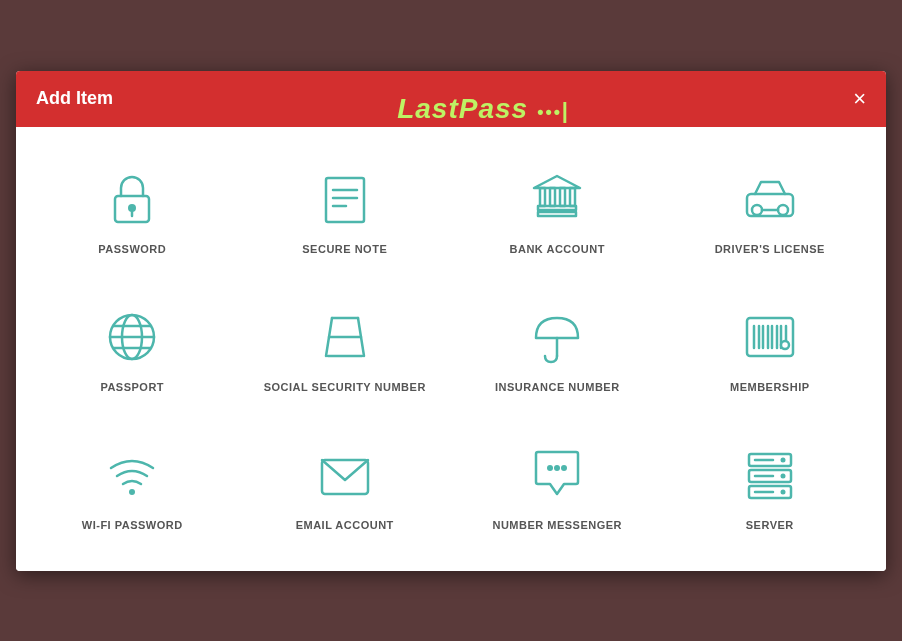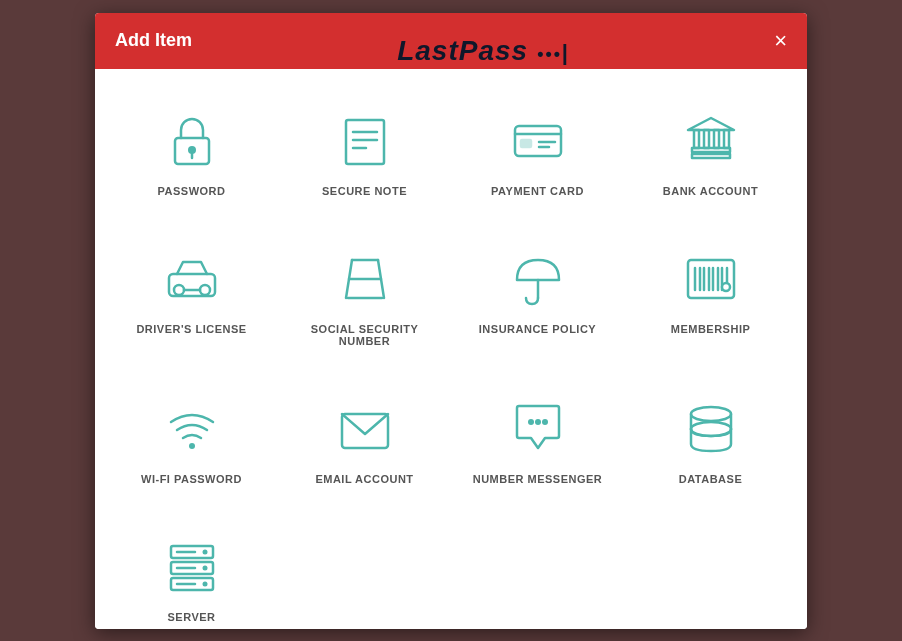--- a/index.html
+++ b/index.html
@@ -6,41 +6,41 @@
     body {
       background: #5a3a3a;
       font-family: Arial, sans-serif;
       display: flex;
       justify-content: center;
       align-items: center;
       min-height: 641px;
       width: 902px;
     }
     .modal-wrapper {
-      width: 712px;
+      width: 870px;
       background: #fff;
       border-radius: 4px;
       overflow: hidden;
       box-shadow: 0 4px 20px rgba(0,0,0,0.5);
     }
     .modal-header {
       background: #d32f2f;
       display: flex;
       align-items: center;
       justify-content: space-between;
       padding: 0 20px;
       height: 56px;
     }
     .modal-title {
       color: #fff;
       font-size: 18px;
       font-weight: bold;
     }
     .logo-text {
-      color: #0f172a;
+      color: #bef264;
       font-size: 28px;
       font-weight: bold;
       letter-spacing: 1px;
       font-style: italic;
       margin-top: 20px;
     }
     .close-btn {
       color: #fff;
       font-size: 22px;
       cursor: pointer;
@@ -121,32 +121,20 @@
             <rect x="10" y="8" width="38" height="44" rx="2"></rect>
             <line x1="17" y1="20" x2="41" y2="20"></line>
             <line x1="17" y1="28" x2="41" y2="28"></line>
             <line x1="17" y1="36" x2="30" y2="36"></line>
           </svg>
         </div>
         <span class="item-label">SECURE NOTE</span>
       </div>
 
 
-      <div class="item-cell">
-        <div class="item-icon">
-          <svg viewBox="0 0 58 58" fill="none" stroke="#4db6ac" stroke-width="2.5" stroke-linecap="round" stroke-linejoin="round">
-            <rect x="6" y="14" width="46" height="30" rx="4"></rect>
-            <line x1="6" y1="22" x2="52" y2="22"></line>
-            <rect x="12" y="28" width="10" height="7" rx="1" fill="#4db6ac" opacity="0.3" stroke="#4db6ac"></rect>
-            <line x1="30" y1="30" x2="46" y2="30"></line>
-            <line x1="30" y1="35" x2="40" y2="35"></line>
-          </svg>
-        </div>
-        <span class="item-label">PAYMENT CARD</span>
-      </div>
 
       <div class="item-cell">
         <div class="item-icon">
           <svg viewBox="0 0 58 58" fill="none" stroke="#4db6ac" stroke-width="2.5" stroke-linecap="round" stroke-linejoin="round">
             <polygon points="29,6 52,18 6,18"></polygon>
             <rect x="10" y="36" width="38" height="4"></rect>
             <rect x="10" y="42" width="38" height="4"></rect>
             <rect x="12" y="18" width="5" height="18"></rect>
             <rect x="22" y="18" width="5" height="18"></rect>
             <rect x="32" y="18" width="5" height="18"></rect>
@@ -162,20 +150,32 @@
             <rect x="6" y="24" width="46" height="22" rx="4"></rect>
             <path d="M14 24 l6-12 h18 l6 12"></path>
             <circle cx="16" cy="40" r="5"></circle>
             <circle cx="42" cy="40" r="5"></circle>
             <line x1="21" y1="40" x2="37" y2="40"></line>
           </svg>
         </div>
         <span class="item-label">DRIVER'S LICENSE</span>
       </div>
 
+      <div class="item-cell">
+        <div class="item-icon">
+          <svg viewBox="0 0 58 58" fill="none" stroke="#4db6ac" stroke-width="2.5" stroke-linecap="round" stroke-linejoin="round">
+            <circle cx="29" cy="29" r="22"></circle>
+            <ellipse cx="29" cy="29" rx="10" ry="22"></ellipse>
+            <line x1="7" y1="29" x2="51" y2="29"></line>
+            <line x1="10" y1="18" x2="48" y2="18"></line>
+            <line x1="10" y1="40" x2="48" y2="40"></line>
+          </svg>
+        </div>
+        <span class="item-label">PASSPORT</span>
+      </div>
 
       <div class="item-cell">
         <div class="item-icon">
           <svg viewBox="0 0 58 58" fill="none" stroke="#4db6ac" stroke-width="2.5" stroke-linecap="round" stroke-linejoin="round">
             <line x1="16" y1="10" x2="10" y2="48"></line>
             <line x1="42" y1="10" x2="48" y2="48"></line>
             <line x1="16" y1="10" x2="42" y2="10"></line>
             <line x1="13" y1="29" x2="45" y2="29"></line>
             <line x1="12" y1="48" x2="46" y2="48"></line>
           </svg>
@@ -184,21 +184,21 @@
       </div>
 
       <div class="item-cell">
         <div class="item-icon">
           <svg viewBox="0 0 58 58" fill="none" stroke="#4db6ac" stroke-width="2.5" stroke-linecap="round" stroke-linejoin="round">
             <path d="M8 30 Q8 10 29 10 Q50 10 50 30 Z"></path>
             <line x1="29" y1="30" x2="29" y2="48"></line>
             <path d="M29 48 Q29 54 23 54 Q17 54 17 48"></path>
           </svg>
         </div>
-        <span class="item-label">INSURANCE POLICY</span>
+        <span class="item-label">INSURANCE NUMBER</span>
       </div>
 
 
       <div class="item-cell">
         <div class="item-icon">
           <svg viewBox="0 0 58 58" fill="none" stroke="#4db6ac" stroke-width="2.5" stroke-linecap="round" stroke-linejoin="round">
             <rect x="6" y="10" width="46" height="38" rx="3"></rect>
             <line x1="13" y1="18" x2="13" y2="40"></line>
             <line x1="18" y1="18" x2="18" y2="40"></line>
             <line x1="22" y1="18" x2="22" y2="40"></line>
@@ -240,31 +240,20 @@
           <svg viewBox="0 0 58 58" fill="none" stroke="#4db6ac" stroke-width="2.5" stroke-linecap="round" stroke-linejoin="round">
             <path d="M8 8 Q8 6 10 6 L48 6 Q50 6 50 8 L50 36 Q50 38 48 38 L36 38 L29 48 L22 38 L10 38 Q8 38 8 36 Z"></path>
             <circle cx="22" cy="22" r="3" fill="#4db6ac" stroke="none"></circle>
             <circle cx="29" cy="22" r="3" fill="#4db6ac" stroke="none"></circle>
             <circle cx="36" cy="22" r="3" fill="#4db6ac" stroke="none"></circle>
           </svg>
         </div>
         <span class="item-label">NUMBER MESSENGER</span>
       </div>
 
-      <div class="item-cell">
-        <div class="item-icon">
-          <svg viewBox="0 0 58 58" fill="none" stroke="#4db6ac" stroke-width="2.5" stroke-linecap="round" stroke-linejoin="round">
-            <ellipse cx="29" cy="14" rx="20" ry="7"></ellipse>
-            <path d="M9 14 L9 29 Q9 36 29 36 Q49 36 49 29 L49 14"></path>
-            <path d="M9 29 L9 44 Q9 51 29 51 Q49 51 49 44 L49 29"></path>
-            <ellipse cx="29" cy="29" rx="20" ry="7"></ellipse>
-          </svg>
-        </div>
-        <span class="item-label">DATABASE</span>
-      </div>
 
       <div class="item-cell">
         <div class="item-icon">
           <svg viewBox="0 0 58 58" fill="none" stroke="#4db6ac" stroke-width="2.5" stroke-linecap="round" stroke-linejoin="round">
             <rect x="8" y="8" width="42" height="12" rx="2"></rect>
             <rect x="8" y="24" width="42" height="12" rx="2"></rect>
             <rect x="8" y="40" width="42" height="12" rx="2"></rect>
             <circle cx="42" cy="14" r="2.5" fill="#4db6ac" stroke="none"></circle>
             <circle cx="42" cy="30" r="2.5" fill="#4db6ac" stroke="none"></circle>
             <circle cx="42" cy="46" r="2.5" fill="#4db6ac" stroke="none"></circle>

